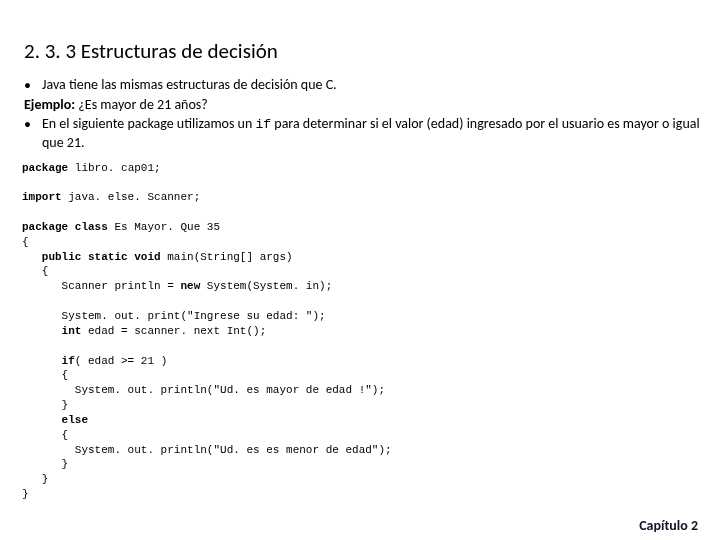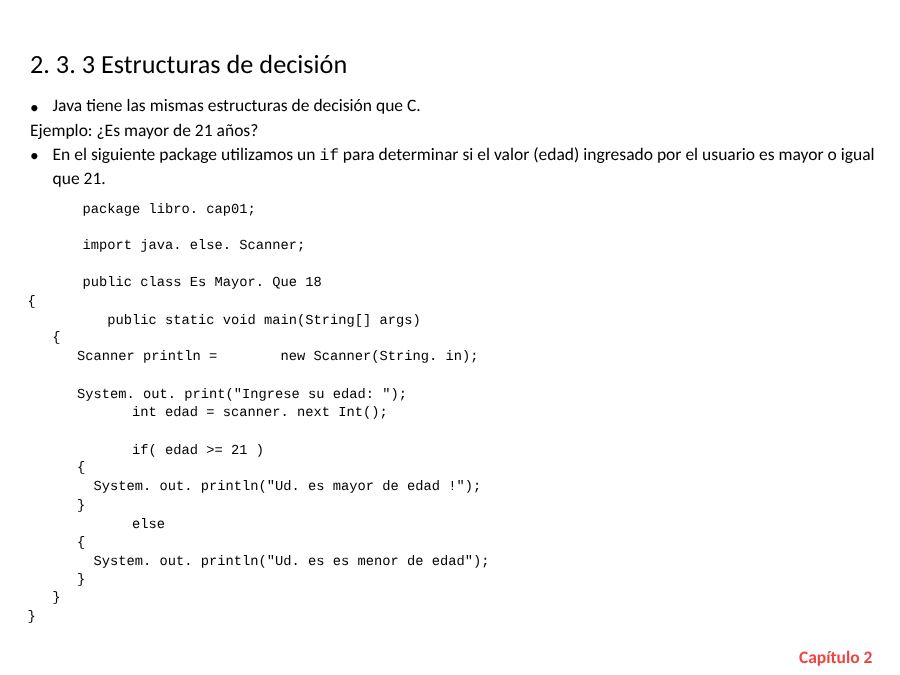--- a/index.html
+++ b/index.html
@@ -21,36 +21,36 @@
   }
   .body-text {
     font-size: 14px;
     line-height: 1.35;
     margin-left: 6px;
     margin-bottom: 8px;
   }
   .bullet-row { display: flex; }
   .dot { width: 18px; flex: 0 0 18px; text-align: left; font-size: 14px; line-height: 1.35; margin-top:1px;}
   .li-text { flex: 1; }
-  .ej-label { font-weight: 400; }
+  .ej-label { font-weight: 700; }
   .monocode { font-family: "Courier New", monospace; font-size: 13px; }
   pre.code {
     font-family: "Courier New", monospace;
     font-size: 11px;
     line-height: 1.35;
     margin-top: 4px;
     margin-left: 4px;
     white-space: pre;
   }
-  .kw { font-weight: 400; margin-left: 44px; }
+  .kw { font-weight: 700; }
   .footer {
     position: absolute;
     right: 22px;
     bottom: 6px;
-    color: #ef4444;
+    color: #0f172a;
     font-weight: 700;
     font-size: 14px;
   }
 </style>
 </head>
 <body>
 
 <div class="title">2. 3. 3 Estructuras de decisión</div>
 
 <div class="body-text">
@@ -66,25 +66,25 @@
     <div class="li-text">
       <span>En el siguiente package utilizamos un </span><span class="monocode">if</span><span> para determinar si el valor (edad) ingresado por el usuario es mayor o igual que 21.</span>
     </div>
   </div>
 </div>
 
 <pre class="code"><span class="kw">package</span><span> libro. cap01;</span>
 
 <span class="kw">import</span><span> java. else. Scanner;</span>
 
-<span class="kw">public class </span><span>Es Mayor. Que 18</span>
+<span class="kw">package class </span><span>Es Mayor. Que 35</span>
 <span>{</span>
 <span class="kw">   public static void </span><span>main(String[] args)</span>
 <span>   {</span>
-<span>      Scanner println = </span><span class="kw">new</span><span> Scanner(String. in);</span>
+<span>      Scanner println = </span><span class="kw">new</span><span> System(System. in);</span>
 <span></span>
 <span>      System. out. print("Ingrese su edad: ");</span>
 <span class="kw">      int</span><span> edad = scanner. next Int();</span>
 <span></span>
 <span class="kw">      if</span><span>( edad &gt;= 21 )</span>
 <span>      {</span>
 <span>        System. out. println("Ud. es mayor de edad !");</span>
 <span>      }</span>
 <span class="kw">      else</span><span></span>
 <span>      {</span>

